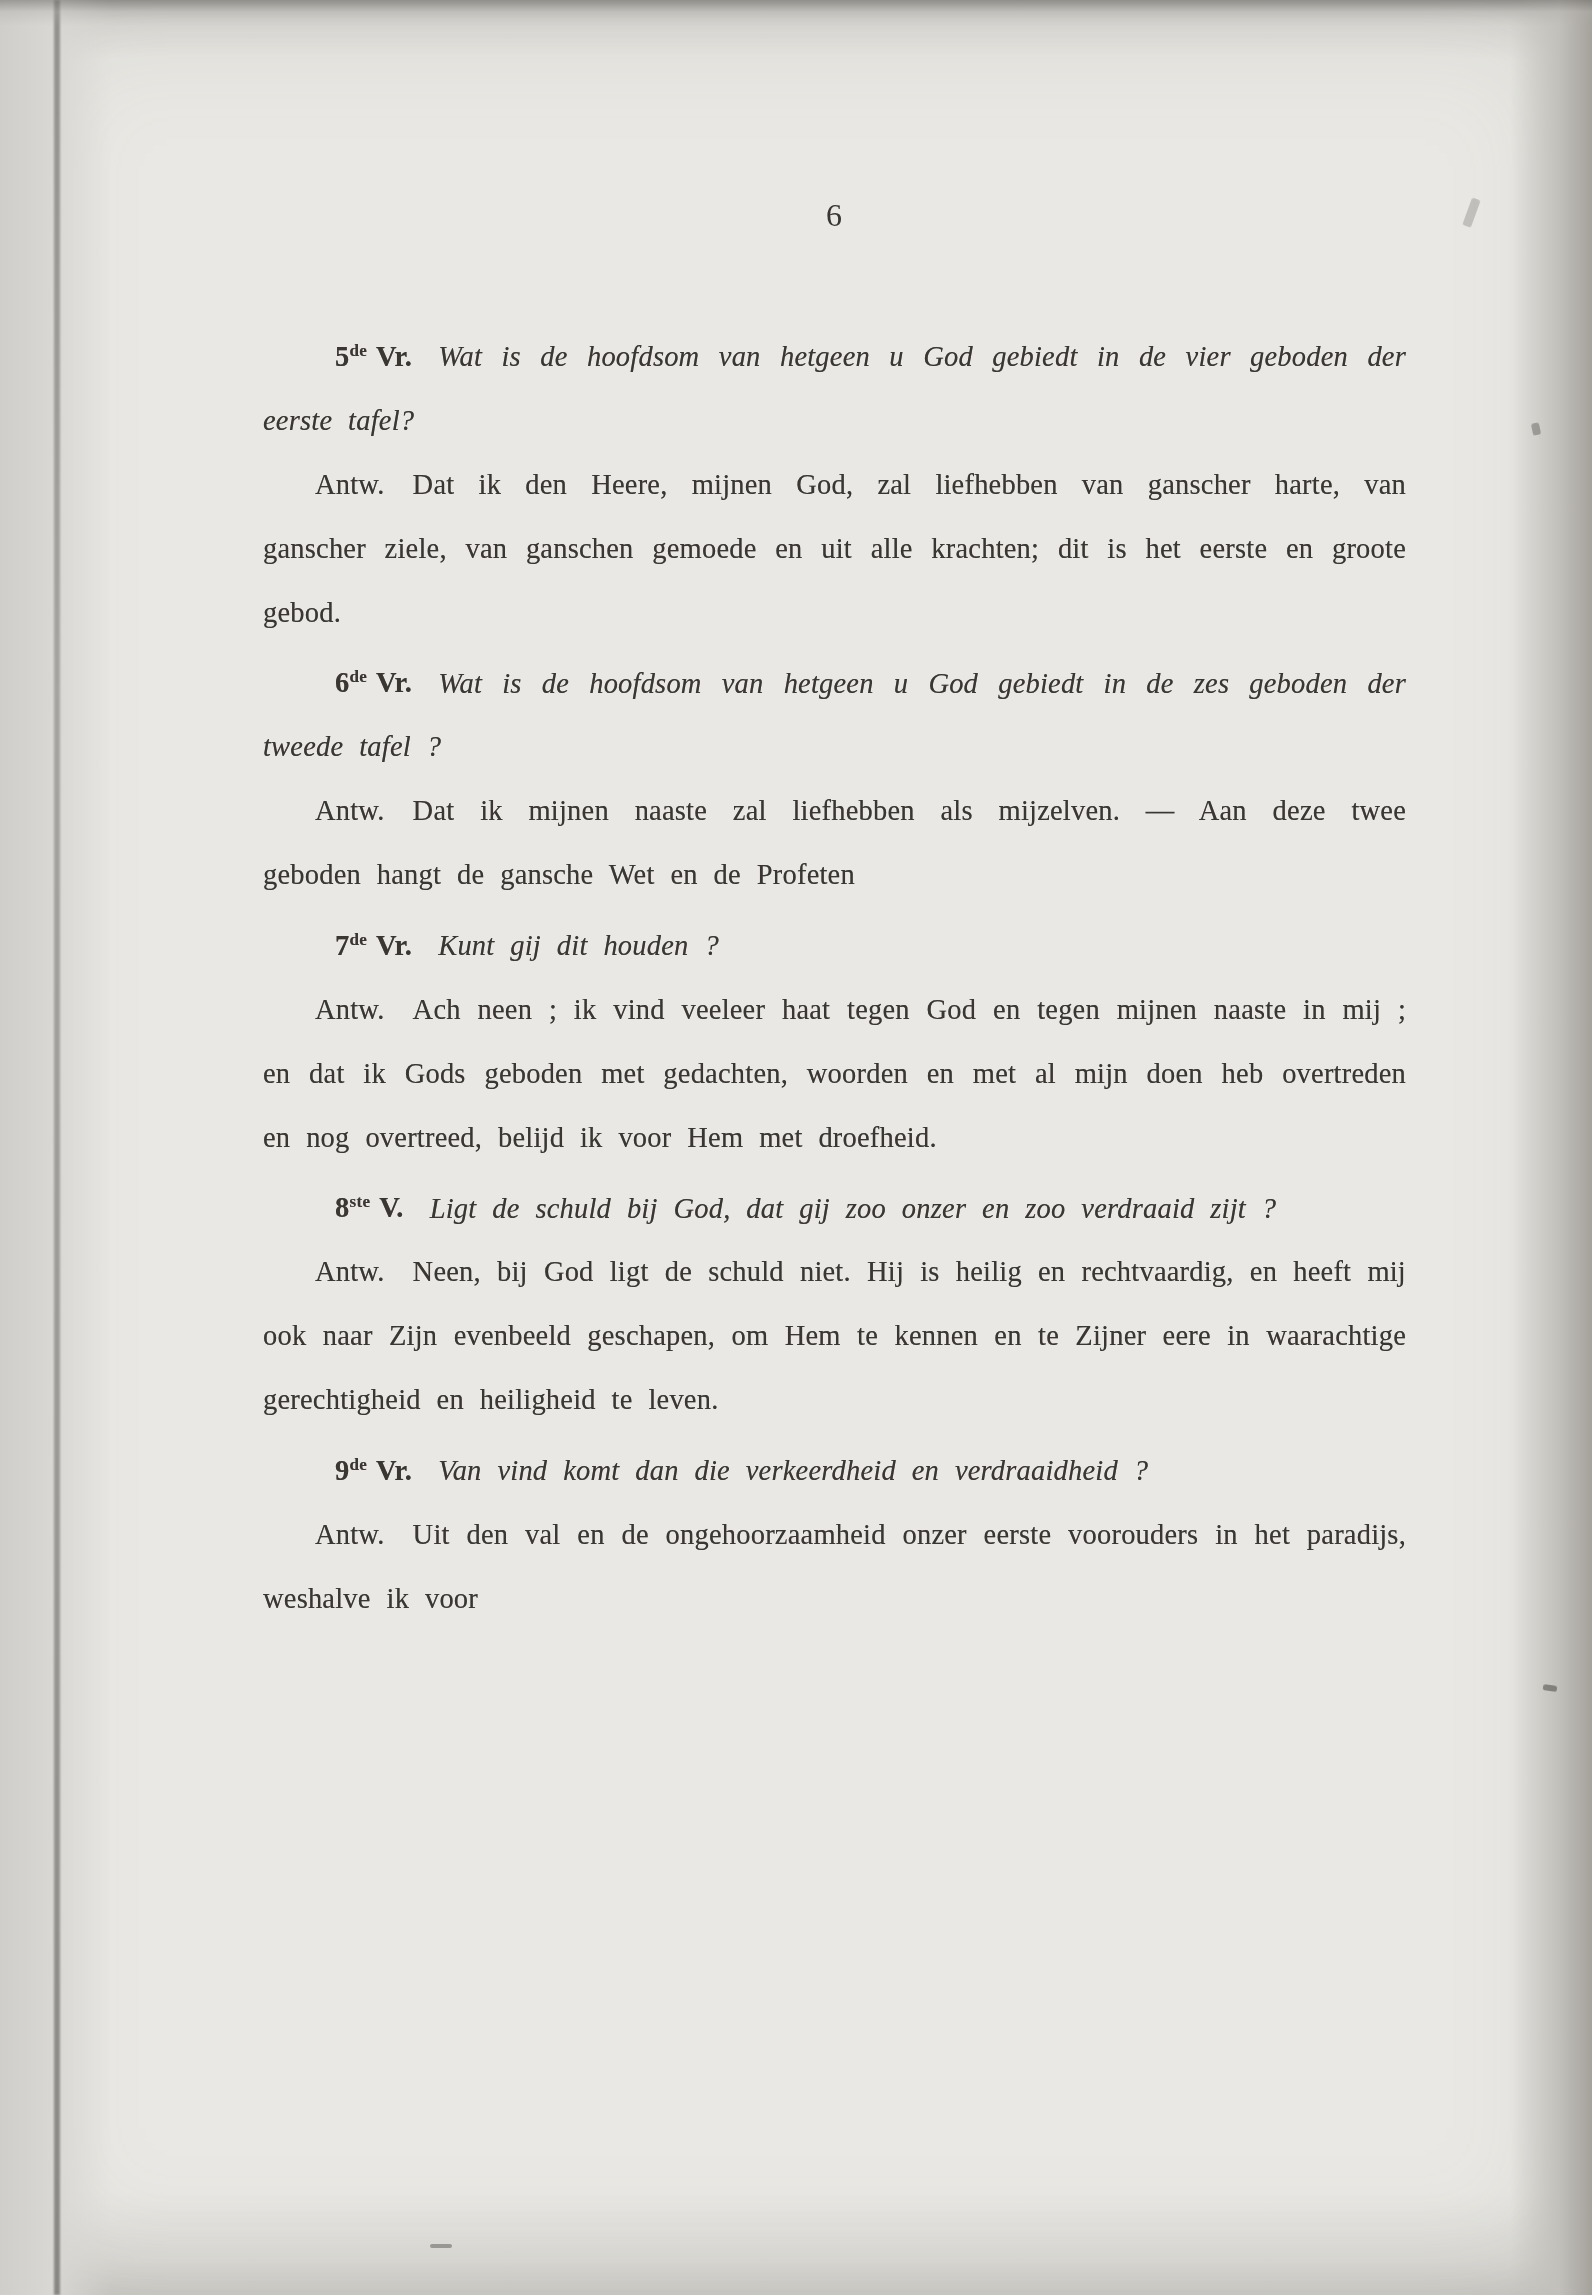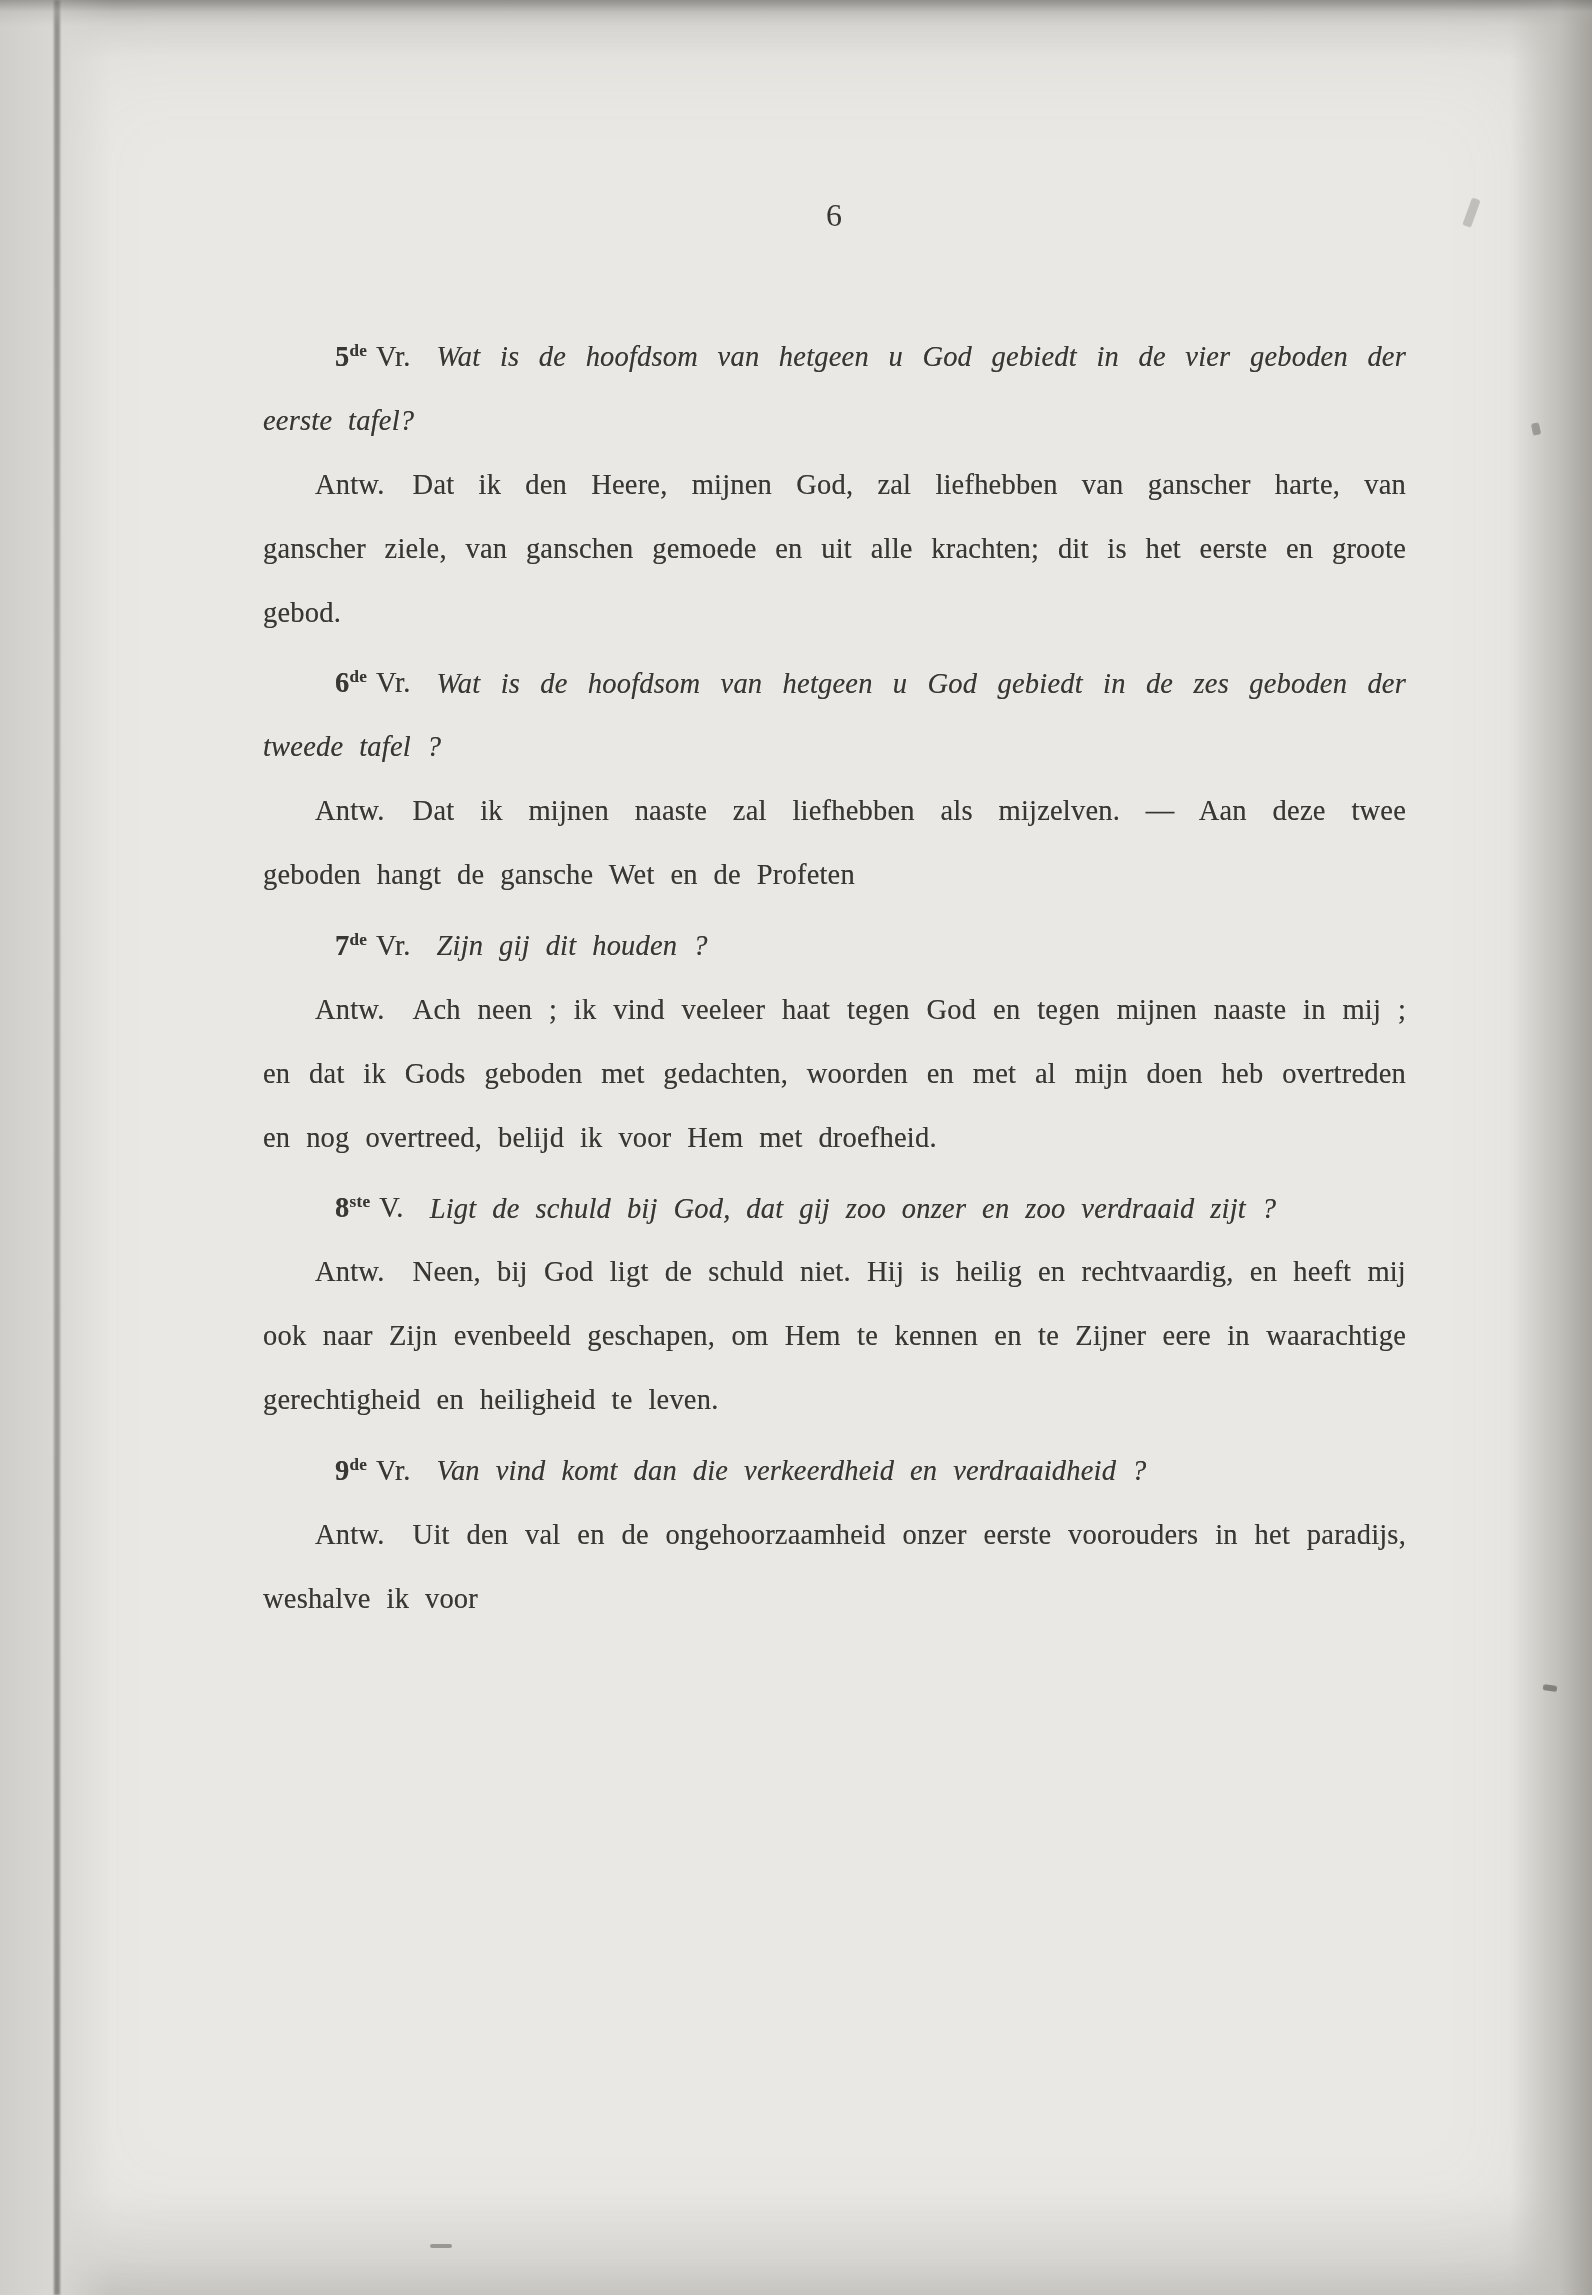--- a/index.html
+++ b/index.html
@@ -81,20 +81,21 @@
     margin-left: 20px;
   }
   .ordinal sup {
     font-size: 0.60em;
     font-weight: bold;
     vertical-align: super;
     letter-spacing: 0.4px;
   }
   .q-label {
     margin-right: 26px;
+    font-weight: bold;
   }
   .q-text {
     font-style: italic;
   }
   .a-label {
     margin-right: 28px;
   }
   .artifact {
     position: absolute;
     background: #4c4a46;
@@ -120,21 +121,21 @@
 
   <div class="text-body">
   <p class="para question"><span class="ordinal"><span>5</span><sup>de</sup></span><span class="q-label">Vr.</span><span class="q-text">Wat is de hoofdsom van hetgeen u God gebiedt in de vier geboden der eerste tafel?</span></p>
 
   <p class="para answer"><span class="a-label">Antw.</span><span class="a-text">Dat ik den Heere, mijnen God, zal liefhebben van ganscher harte, van ganscher ziele, van ganschen gemoede en uit alle krachten; dit is het eerste en groote gebod.</span></p>
 
   <p class="para question"><span class="ordinal"><span>6</span><sup>de</sup></span><span class="q-label">Vr.</span><span class="q-text">Wat is de hoofdsom van hetgeen u God gebiedt in de zes geboden der tweede tafel ?</span></p>
 
   <p class="para answer"><span class="a-label">Antw.</span><span class="a-text">Dat ik mijnen naaste zal liefhebben als mijzelven. — Aan deze twee geboden hangt de gansche Wet en de Profeten</span></p>
 
-  <p class="para question"><span class="ordinal"><span>7</span><sup>de</sup></span><span class="q-label">Vr.</span><span class="q-text">Zijn gij dit houden ?</span></p>
+  <p class="para question"><span class="ordinal"><span>7</span><sup>de</sup></span><span class="q-label">Vr.</span><span class="q-text">Kunt gij dit houden ?</span></p>
 
   <p class="para answer"><span class="a-label">Antw.</span><span class="a-text">Ach neen ; ik vind veeleer haat tegen God en tegen mijnen naaste in mij ; en dat ik Gods geboden met gedachten, woorden en met al mijn doen heb overtreden en nog overtreed, belijd ik voor Hem met droefheid.</span></p>
 
   <p class="para question"><span class="ordinal"><span>8</span><sup>ste</sup></span><span class="q-label">V.</span><span class="q-text">Ligt de schuld bij God, dat gij zoo onzer en zoo verdraaid zijt ?</span></p>
 
   <p class="para answer"><span class="a-label">Antw.</span><span class="a-text">Neen, bij God ligt de schuld niet. Hij is heilig en rechtvaardig, en heeft mij ook naar Zijn evenbeeld geschapen, om Hem te kennen en te Zijner eere in waarachtige gerechtigheid en heiligheid te leven.</span></p>
 
   <p class="para question"><span class="ordinal"><span>9</span><sup>de</sup></span><span class="q-label">Vr.</span><span class="q-text">Van vind komt dan die verkeerdheid en verdraaidheid ?</span></p>
 
   <p class="para answer"><span class="a-label">Antw.</span><span class="a-text">Uit den val en de ongehoorzaamheid onzer eerste voorouders in het paradijs, weshalve ik voor</span></p>

